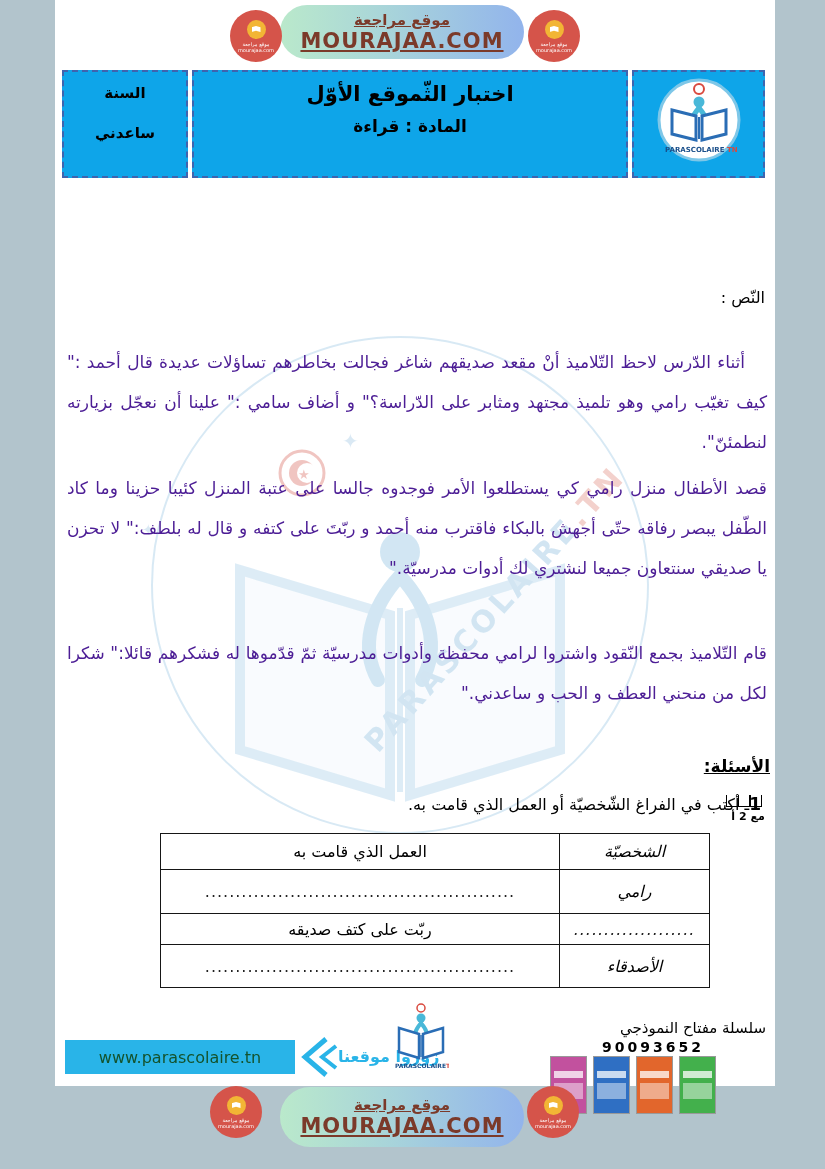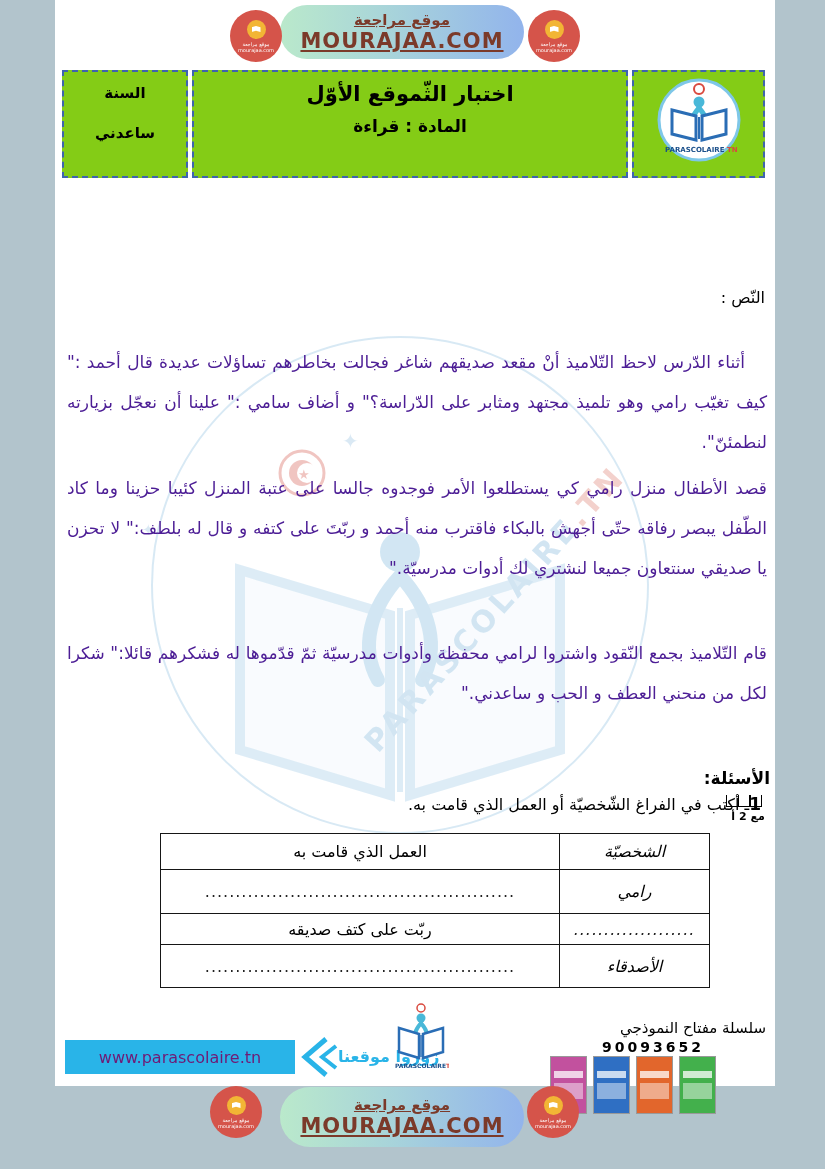--- a/index.html
+++ b/index.html
@@ -14,60 +14,60 @@
   .pill .ar { color:#7b3a2a; font-weight:bold; font-size:15px; text-decoration:underline; direction:rtl; }
   .pill .en { color:#7b3a2a; font-weight:bold; font-size:21px; text-decoration:underline; letter-spacing:1px; }
   .badge { position:absolute; width:52px; height:52px; border-radius:50%; background:#d5544a; z-index:7;
            display:flex; flex-direction:column; align-items:center; justify-content:center; }
   .badge .dot { width:19px; height:19px; border-radius:50%; background:#f2b535; display:flex; align-items:center; justify-content:center; }
   .badge .dot i { display:block; width:9px; height:6px; background:#fff; clip-path:polygon(0 20%,50% 0,100% 20%,100% 100%,50% 80%,0 100%); }
   .badge .t1 { font-size:5px; color:#ffffff; margin-top:2px; direction:rtl; }
   .badge .t2 { font-size:5px; color:#ffffff; }
 
   
-  .dash { position:absolute; border:2px dashed #3f64ae; background:#84cc16; }
+  .dash { position:absolute; border:2px dashed #3f64ae; background:#0ea5e9; }
   .box-year  { left:62px;  top:70px; width:126px; height:108px; text-align:center; direction:rtl; }
   .box-year .lbl { font-size:15px; font-weight:bold; margin-top:12px; }
   .box-year .val { font-size:15px; font-weight:bold; margin-top:22px; }
   .box-title { left:192px; top:70px; width:436px; height:108px; text-align:center; direction:rtl; }
   .box-title .t1 { font-size:21px; font-weight:bold; margin-top:10px; }
   .box-title .t2 { font-size:17px; font-weight:bold; margin-top:10px; }
   .box-logo  { left:632px; top:70px; width:133px; height:108px; display:flex; align-items:center; justify-content:center; }
 
   
   .z1 { z-index:2; }
   .nass  { position:absolute; left:680px; top:288px; width:85px; font-size:16px; direction:rtl; z-index:2; }
   .para  { position:absolute; left:67px; width:700px; font-size:17px; line-height:40px;
            direction:rtl; text-align:justify; color:#4c1d95; z-index:2; }
   #p1 { top:342px; text-indent:22px; }
   #p2 { top:468px; }
   #p3 { top:633px; }
   .q-head { position:absolute; left:690px; top:756px; width:80px; font-size:17px; font-weight:bold;
-            direction:rtl; z-index:2;margin-top:12px; }
+            text-decoration:underline; direction:rtl; z-index:2; }
   .q1 { position:absolute; left:95px; top:794px; width:666px; font-size:16px; direction:rtl; text-align:right; z-index:2; }
   .q1 b { font-size:17px; }
   .ruler { position:absolute; left:728px; top:795px; display:flex; z-index:2; }
   .ruler span { width:13px; height:12px; border:1.6px solid #000; border-top:none; margin-left:-1.6px; }
   .ruler-cap { position:absolute; left:724px; top:810px; width:48px; text-align:center;
                font-size:11px; font-weight:bold; direction:rtl; z-index:2; }
 
   
   .qtable { position:absolute; left:160px; top:833px; width:550px; border-collapse:collapse;
             direction:rtl; table-layout:fixed; z-index:2; }
   .qtable td { border:1.7px solid #161616; text-align:center; vertical-align:middle; font-size:16px; }
   .qtable .c-char { width:150px;font-style:italic; }
   .qtable .r0 { height:36px; }
   .qtable .r1 { height:44px; }
   .qtable .r2 { height:31px; }
   .qtable .r3 { height:43px; }
   .dots { letter-spacing:1px; font-size:14px; color:#222; }
 
   
   .url-bar { position:absolute; left:65px; top:1040px; width:230px; height:34px; background:#29b4e8;
-             color:#701a75; font-size:16px; display:flex; align-items:center; justify-content:center; z-index:3; }
+             color:#14532d; font-size:16px; display:flex; align-items:center; justify-content:center; z-index:3; }
   .chev { position:absolute; left:296px; top:1036px; z-index:3; }
   .visit { position:absolute; left:338px; top:1047px; color:#29b4e8; font-size:16px; font-weight:bold; direction:rtl; z-index:3; }
   .flogo { position:absolute; left:393px; top:1002px; z-index:3; }
   .series { position:absolute; left:540px; top:1019px; width:226px; text-align:right;
             font-size:15px; font-weight:normal; direction:rtl; z-index:3; }
   .phone  { position:absolute; left:540px; top:1039px; width:226px; text-align:center;
             font-size:14px; font-weight:bold; letter-spacing:3px; z-index:3; }
   .books  { position:absolute; left:550px; top:1056px; display:flex; gap:6px; z-index:3; }
   .book   { width:37px; height:58px; border:1px solid #999; position:relative; }
   .book i { position:absolute; left:3px; right:3px; top:14px; height:7px; background:rgba(255,255,255,.75); }

